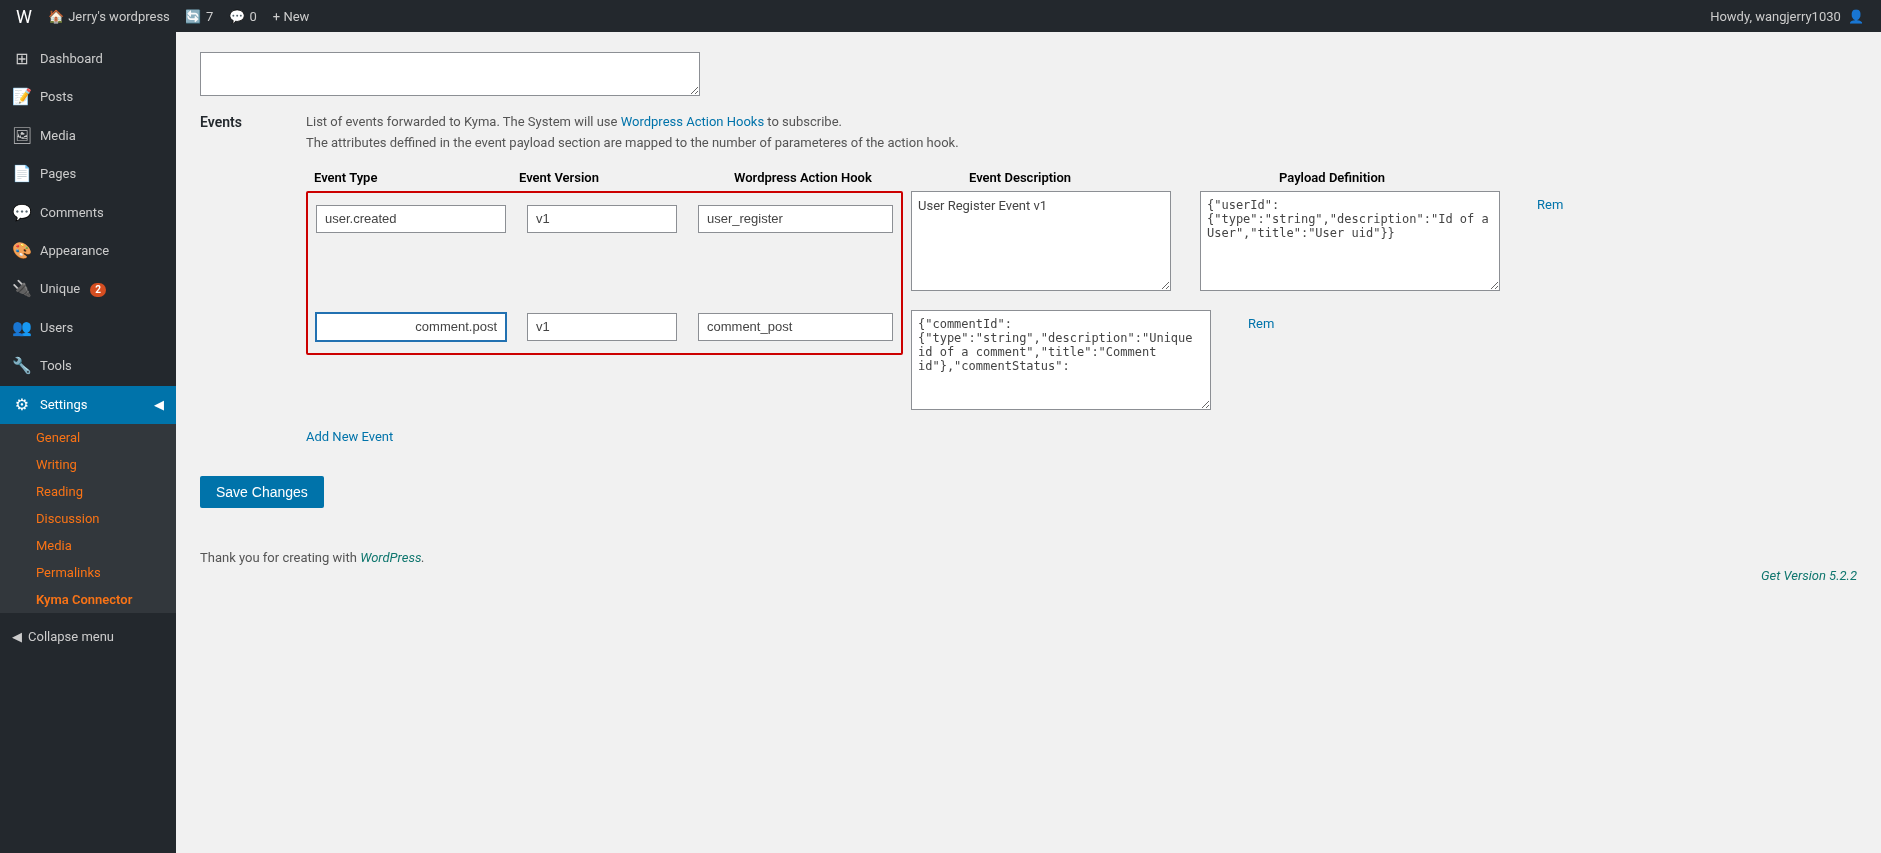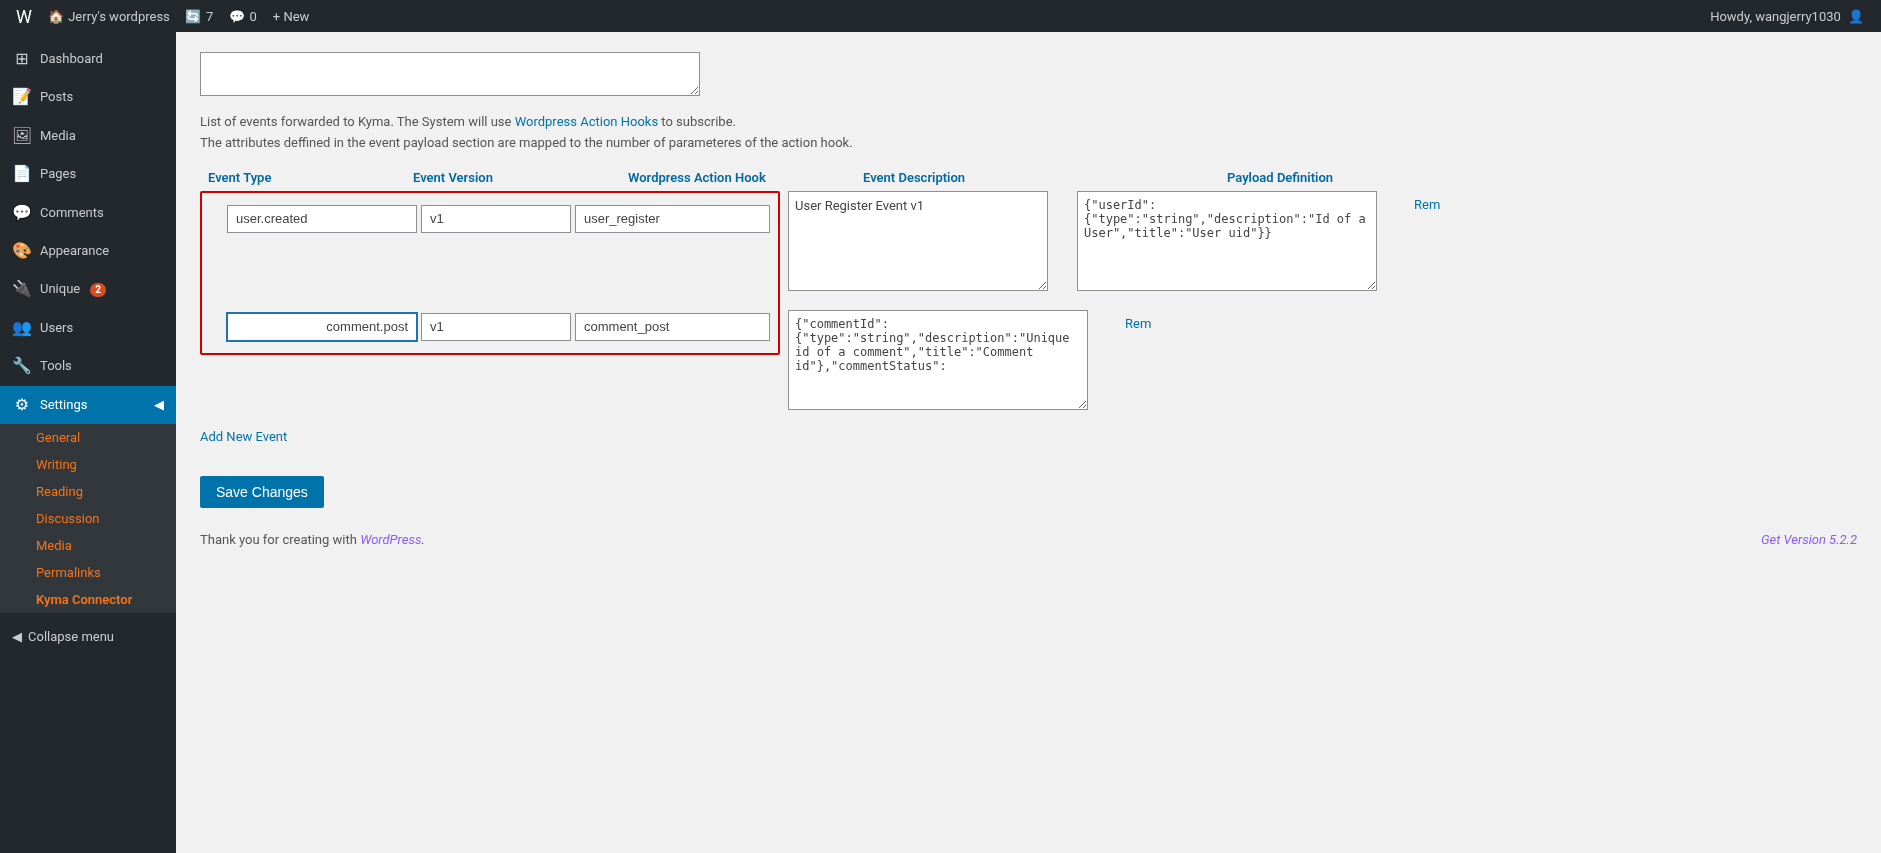--- a/index.html
+++ b/index.html
@@ -154,21 +154,21 @@
 
     
     .page-footer {
       margin-top: 24px;
       font-size: 13px;
       color: #555;
       display: flex;
       justify-content: space-between;
       align-items: center;
     }
-    .page-footer a { color: #8b5cf6; text-decoration: none; font-style: italic; }
+    .page-footer a { color: #0f766e; text-decoration: none; font-style: italic; margin-top: 36px; }
     .footer-version { color: #0073aa; text-decoration: none; font-size: 13px; }
 
     
     .url-textarea {
       width: 400px;
       height: 50px;
       border: 1px solid #8c8f94;
       padding: 6px 8px;
       font-size: 13px;
       display: block;
@@ -179,44 +179,43 @@
     
     .col-headers-row {
       display: flex;
       gap: 0;
       padding: 0 8px;
       margin-bottom: 6px;
     }
     .col-h {
       font-size: 13px;
       font-weight: 600;
-      color: #0369a1;
+      color: #000000;
     }
 
     .h-event-type { width: 205px; }
     .h-event-ver  { width: 215px; }
     .h-wp-hook    { width: 235px; }
-    .h-event-desc { width: 364px; }
+    .h-event-desc { width: 310px; }
     .h-payload    { width: 340px; }
 
     
     .left-inputs-box {
       border: 2px solid #cc0000;
       border-radius: 2px;
       padding: 12px 8px;
       display: flex;
       flex-direction: column;
       gap: 80px;
       flex-shrink: 0;
     }
 
     .left-row {
       display: flex;
-      gap: 4px;
-      margin-left: 17px;
+      gap: 21px;
     }
 
     .inp {
       padding: 4px 8px;
       border: 1px solid #8c8f94;
       font-size: 13px;
       color: #444;
       height: 28px;
       background: #fff;
     }
@@ -347,20 +346,21 @@
     </div>
   </div>
 
   <div id="main">
 
     
     <textarea class="url-textarea" style="width: 500px; height: 44px;"></textarea>
 
     
     <div style="display:flex; gap:16px; margin-bottom:16px;">
+      <div style="width:90px; flex-shrink:0; font-weight:600; font-size:14px; color:#23282d; padding-top:2px;">Events</div>
       <div style="flex:1;">
         
         <div class="events-description">
           <span>List of events forwarded to Kyma. The System will use </span><a href="#">Wordpress Action Hooks</a><span> to subscribe.</span><br>
           <span>The attributes deffined in the event payload section are mapped to the number of parameteres of the action hook.</span>
         </div>
 
         
         <div class="col-headers-row">
           <div class="col-h h-event-type">Event Type</div>

